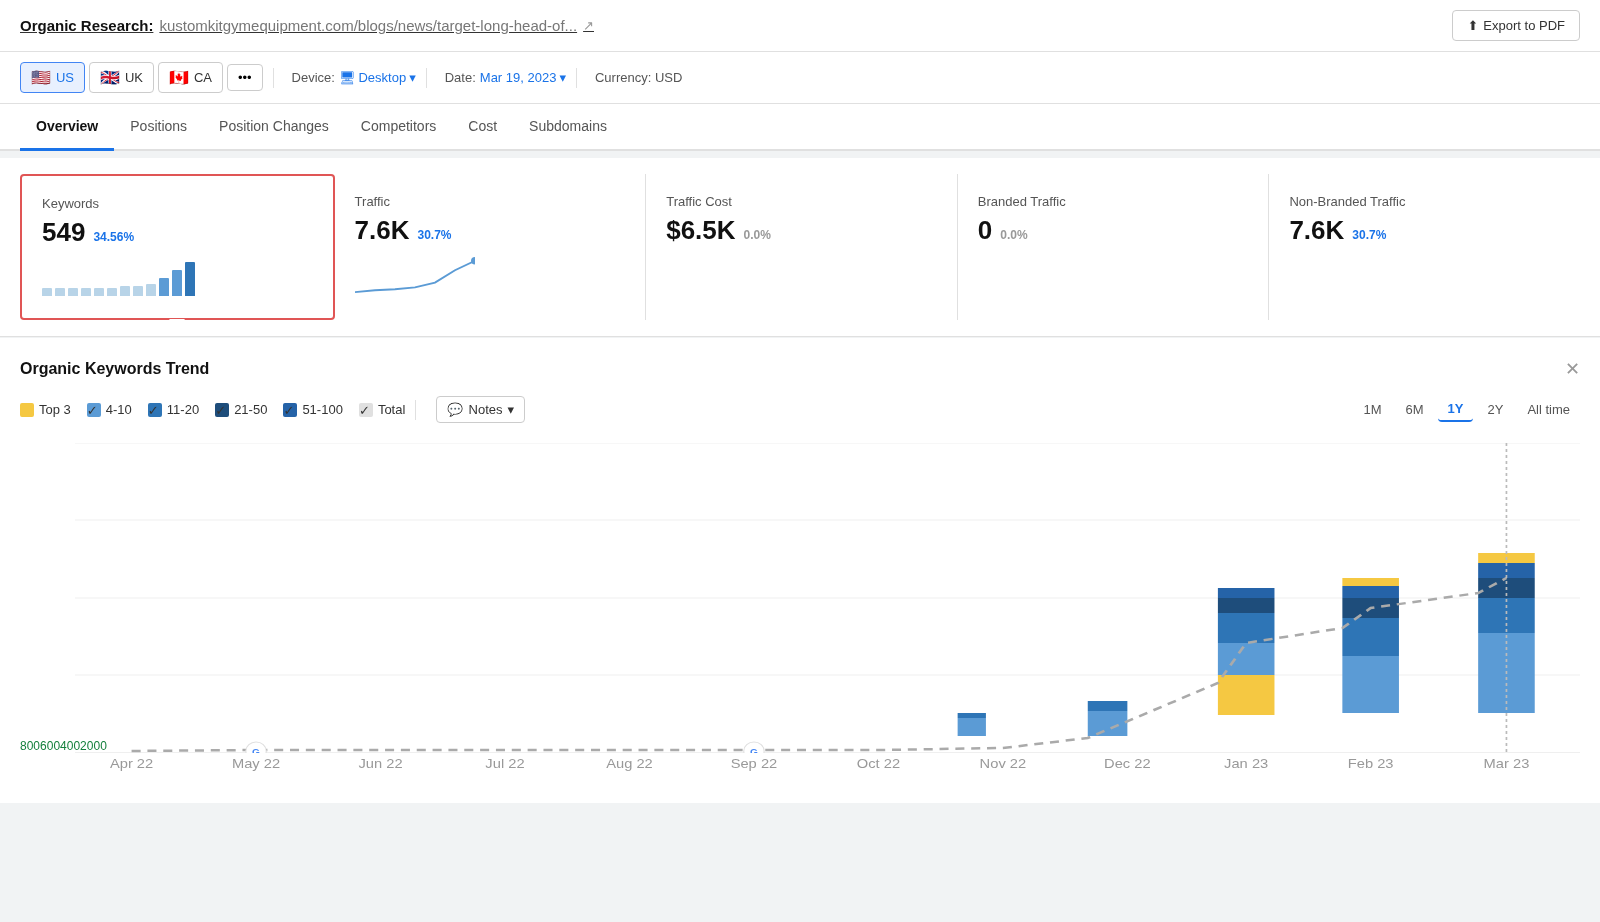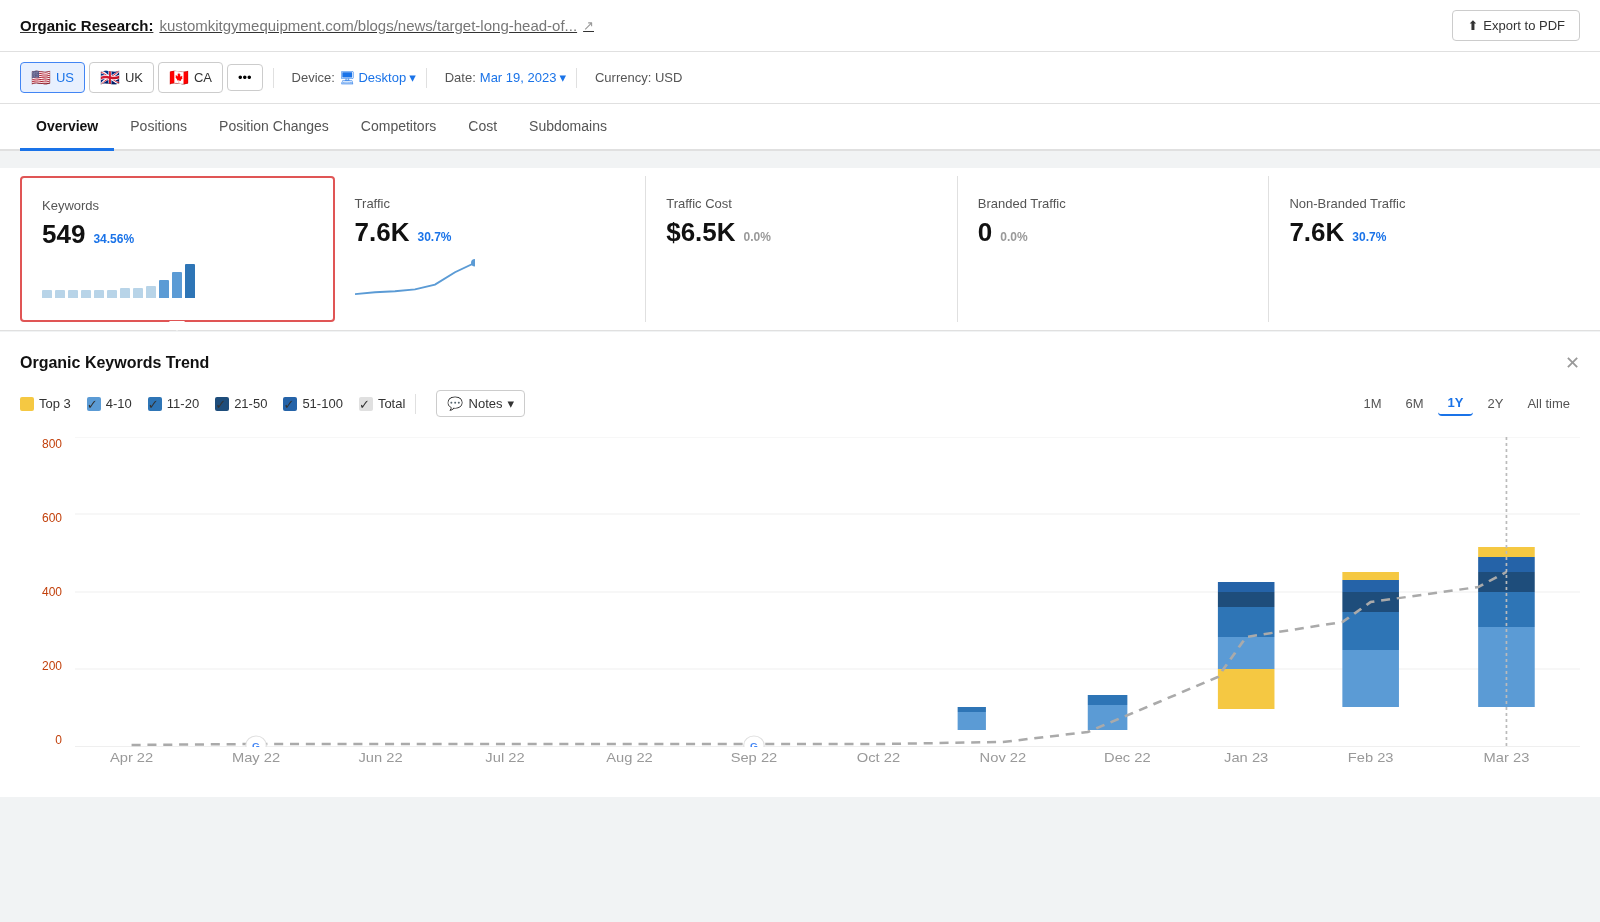--- a/index.html
+++ b/index.html
@@ -18,21 +18,21 @@
     .more-btn { border: 1px solid #ccc; background: #fff; padding: 5px 10px; border-radius: 4px; cursor: pointer; font-size: 13px; }
     .divider-v { width: 1px; height: 20px; background: #e0e0e0; margin: 0 6px; }
     .filter-label { color: #555; font-size: 13px; margin-left: 8px; }
     .filter-value { color: #1a73e8; font-size: 13px; cursor: pointer; display: flex; align-items: center; gap: 3px; }
     .currency-label { color: #555; font-size: 13px; margin-left: 8px; }
 
     .nav-tabs { background: #fff; padding: 0 20px; border-bottom: 2px solid #e0e0e0; display: flex; gap: 0; }
     .nav-tab { padding: 14px 16px; cursor: pointer; font-size: 14px; font-weight: 500; color: #555; border-bottom: 3px solid transparent; margin-bottom: -2px; }
     .nav-tab.active { color: #111; border-bottom: 3px solid #1a73e8; font-weight: 700; text-align: right; }
 
-    .metrics-row { background: #fff; display: flex; padding: 8px 20px; margin-top: 17px; border-bottom: 1px solid #e0e0e0; }
+    .metrics-row { background: #fff; display: flex; padding: 16px 20px; margin-top: 7px; border-bottom: 1px solid #e0e0e0; }
     .metric-card { flex: 1; padding: 20px 20px; border-right: 1px solid #e0e0e0; cursor: pointer; position: relative; }
     .metric-card:last-child { border-right: none; }
     .metric-card.selected { border: 2px solid #e05555; border-radius: 4px; }
     .metric-label { font-size: 13px; color: #555; margin-bottom: 6px; }
     .metric-value { font-size: 26px; font-weight: 700; color: #111; display: flex; align-items: baseline; gap: 8px; }
     .metric-change { font-size: 12px; color: #1a73e8; }
     .metric-chart { margin-top: 10px; height: 40px; }
 
     .chart-section { background: #fff; margin: 0; padding: 20px; }
     .chart-header { display: flex; align-items: center; justify-content: space-between; margin-bottom: 16px; }
@@ -41,21 +41,21 @@
 
     .chart-controls { display: flex; align-items: center; justify-content: space-between; margin-bottom: 20px; flex-wrap: wrap; gap: 10px; }
     .legend-items { display: flex; align-items: center; gap: 16px; flex-wrap: wrap; }
     .legend-item { display: flex; align-items: center; gap: 5px; font-size: 13px; cursor: pointer; }
     .notes-btn { border: 1px solid #ccc; background: #fff; padding: 5px 10px; border-radius: 4px; cursor: pointer; font-size: 13px; display: flex; align-items: center; gap: 5px; color: #333; margin-left: 10px; }
     .time-range-btns { display: flex; align-items: center; gap: 4px; }
     .time-btn { padding: 4px 10px; border-radius: 4px; cursor: pointer; font-size: 13px; border: none; background: none; color: #555; }
     .time-btn.active { color: #1a73e8; border-bottom: 2px solid #1a73e8; font-weight: 600; }
 
     .chart-area { position: relative; height: 340px; }
-    .y-axis { position: absolute; left: 0; top: 0; bottom: 30px; width: 50px; display: flex; flex-direction: column; justify-content: space-between; align-items: flex-end; padding-right: 8px; font-size: 12px; color: #c2410c; }
+    .y-axis { position: absolute; left: 0; top: 0; bottom: 30px; width: 50px; display: flex; justify-content: space-between; align-items: flex-end; padding-right: 8px; font-size: 12px; color: #15803d; }
 
     
     .mini-bars { display: flex; align-items: flex-end; gap: 3px; height: 38px; }
     .mini-bar { width: 10px; border-radius: 1px 1px 0 0; }
 
     
     .mini-line-chart { height: 38px; }
 
     .flag-emoji { font-size: 16px; }
   </style>

